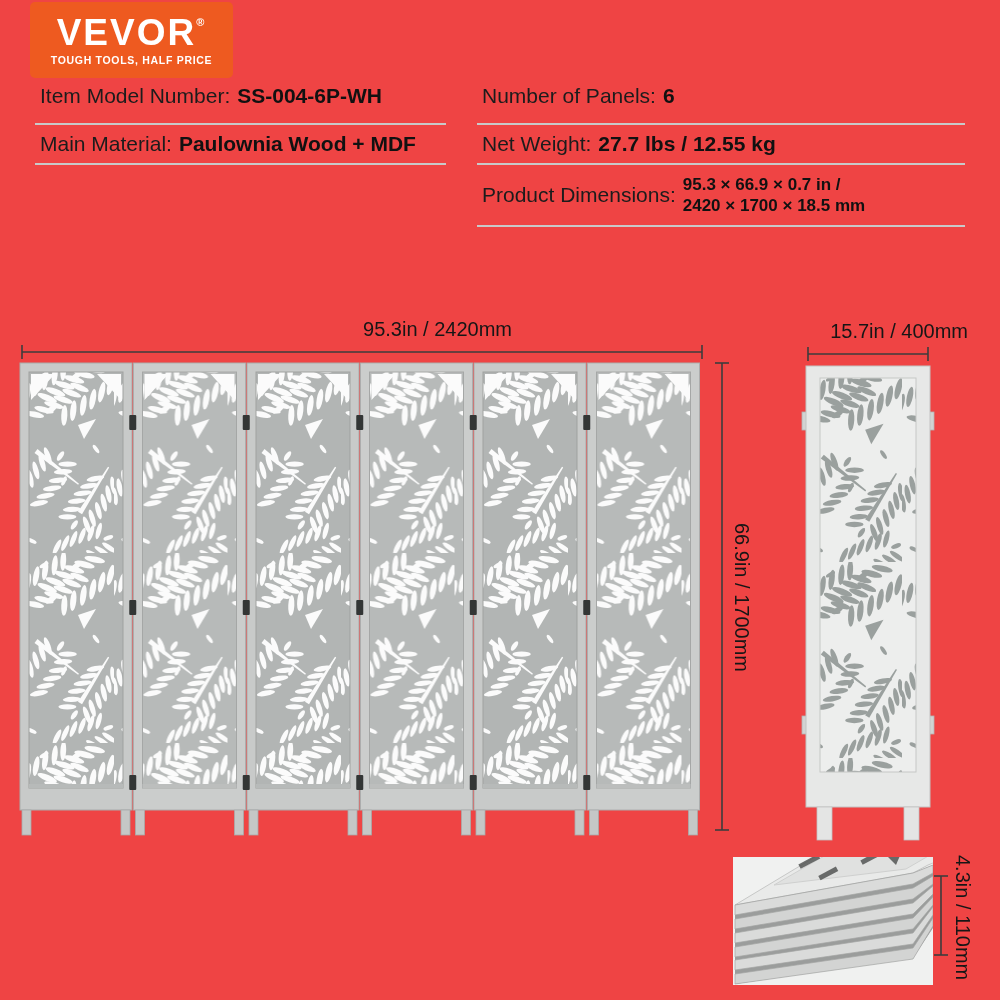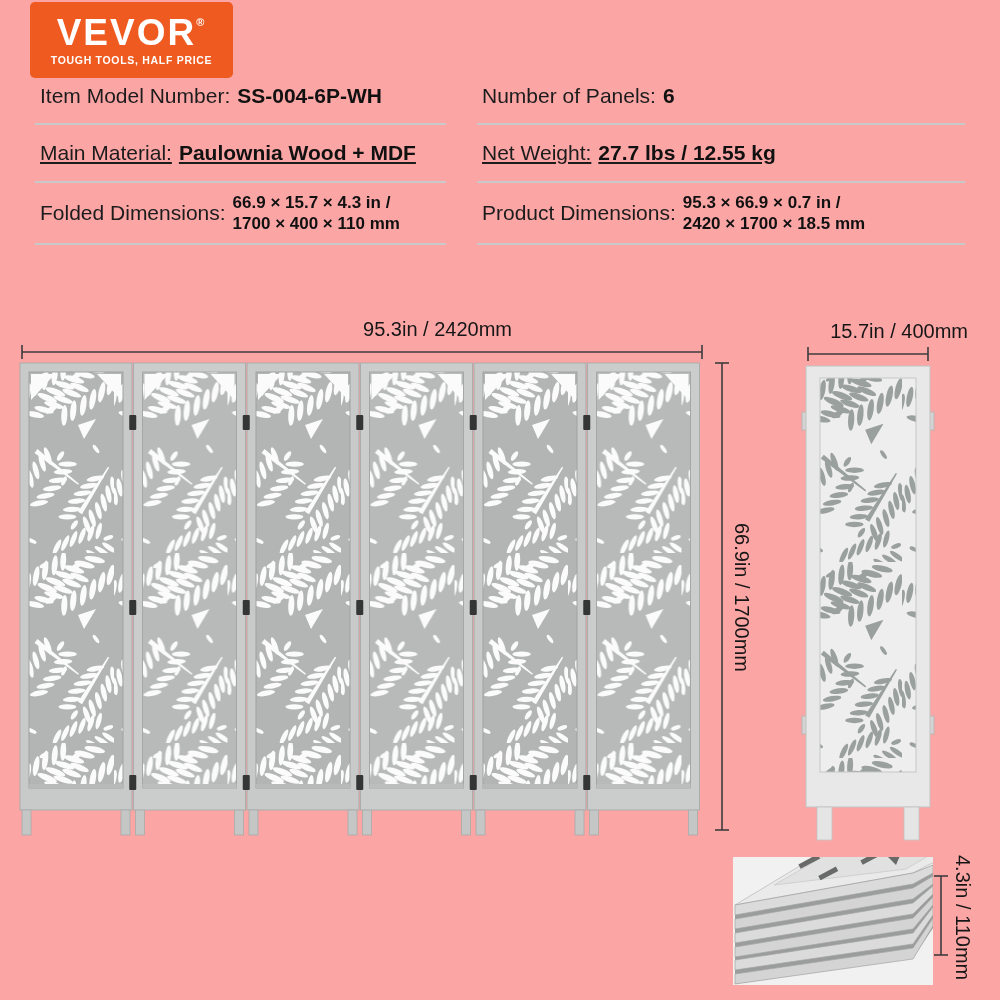--- a/index.html
+++ b/index.html
@@ -1,33 +1,33 @@
 <!DOCTYPE html>
 <html><head>
 <meta charset="utf-8">
 <style>
   html,body{margin:0;padding:0;}
   body{font-family:"Liberation Sans","DejaVu Sans",sans-serif;background:#fbfbfb;}
-  .page{position:relative;width:1000px;height:1000px;background:#fca5a5;overflow:hidden;}
+  .page{position:relative;width:1000px;height:1000px;background:#ef4444;overflow:hidden;}
 
   
   .logo{position:absolute;left:30px;top:2px;width:203px;height:76px;background:#ee5a20;
         border-radius:5px;display:flex;flex-direction:column;align-items:center;justify-content:center;}
   .logo-word{position:relative;color:#fff;font-weight:700;font-size:37px;line-height:36px;
              letter-spacing:2px;display:flex;align-items:flex-start;}
   .logo-reg{font-size:11px;font-weight:700;line-height:10px;margin-top:2px;}
   .logo-tag{color:#fff;font-weight:700;font-size:10.5px;letter-spacing:0.7px;margin-top:3px;white-space:nowrap;}
 
   
   .spec-col{position:absolute;top:68px;}
   .spec-col.left{left:35px;width:411px;}
   .spec-col.right{left:477px;width:488px;}
   .spec-row{display:flex;align-items:center;gap:7px;border-bottom:2px solid #c9c9c9;
             padding-left:5px;box-sizing:border-box;color:#1c1c1c;font-size:21px;white-space:nowrap;}
-  .spec-row.r1{height:57px;} .spec-row.r2{height:60px;} .spec-row.r3{height:58px;text-decoration:underline;} .spec-row.r4{height:62px;}
+  .spec-row.r1{height:57px;} .spec-row.r2{height:60px;} .spec-row.r3{height:40px;} .spec-row.r4{height:62px;}
   .spec-label{font-weight:400;}
   .spec-value{font-weight:700;color:#111;}
   .spec-value.two-line{font-size:17px;line-height:21px;display:flex;flex-direction:column;}
 
   
   .dim-label{position:absolute;color:#161616;font-size:20px;font-weight:400;white-space:nowrap;}
   .dim-label.horiz{text-align:right;}
   .dim-label.vert{writing-mode:vertical-rl;text-orientation:mixed;display:flex;align-items:center;justify-content:center;}
 
   .figure-svg{position:absolute;left:0;top:315px;width:1000px;height:685px;}
@@ -46,27 +46,20 @@
   </div>
 
   <div class="spec-col left">
     <div class="spec-row r1">
       <span class="spec-label">Item Model Number:</span>
       <span class="spec-value">SS-004-6P-WH</span>
     </div>
     <div class="spec-row r3">
       <span class="spec-label">Main Material:</span>
       <span class="spec-value">Paulownia Wood + MDF</span>
-    </div>
-    <div class="spec-row r4">
-      <span class="spec-label">Folded Dimensions:</span>
-      <span class="spec-value two-line">
-        <span>66.9 × 15.7 × 4.3 in /</span>
-        <span>1700 × 400 × 110 mm</span>
-      </span>
     </div>
   </div>
 
   <div class="spec-col right">
     <div class="spec-row r1">
       <span class="spec-label">Number of Panels:</span>
       <span class="spec-value">6</span>
     </div>
     <div class="spec-row r3">
       <span class="spec-label">Net Weight:</span>

